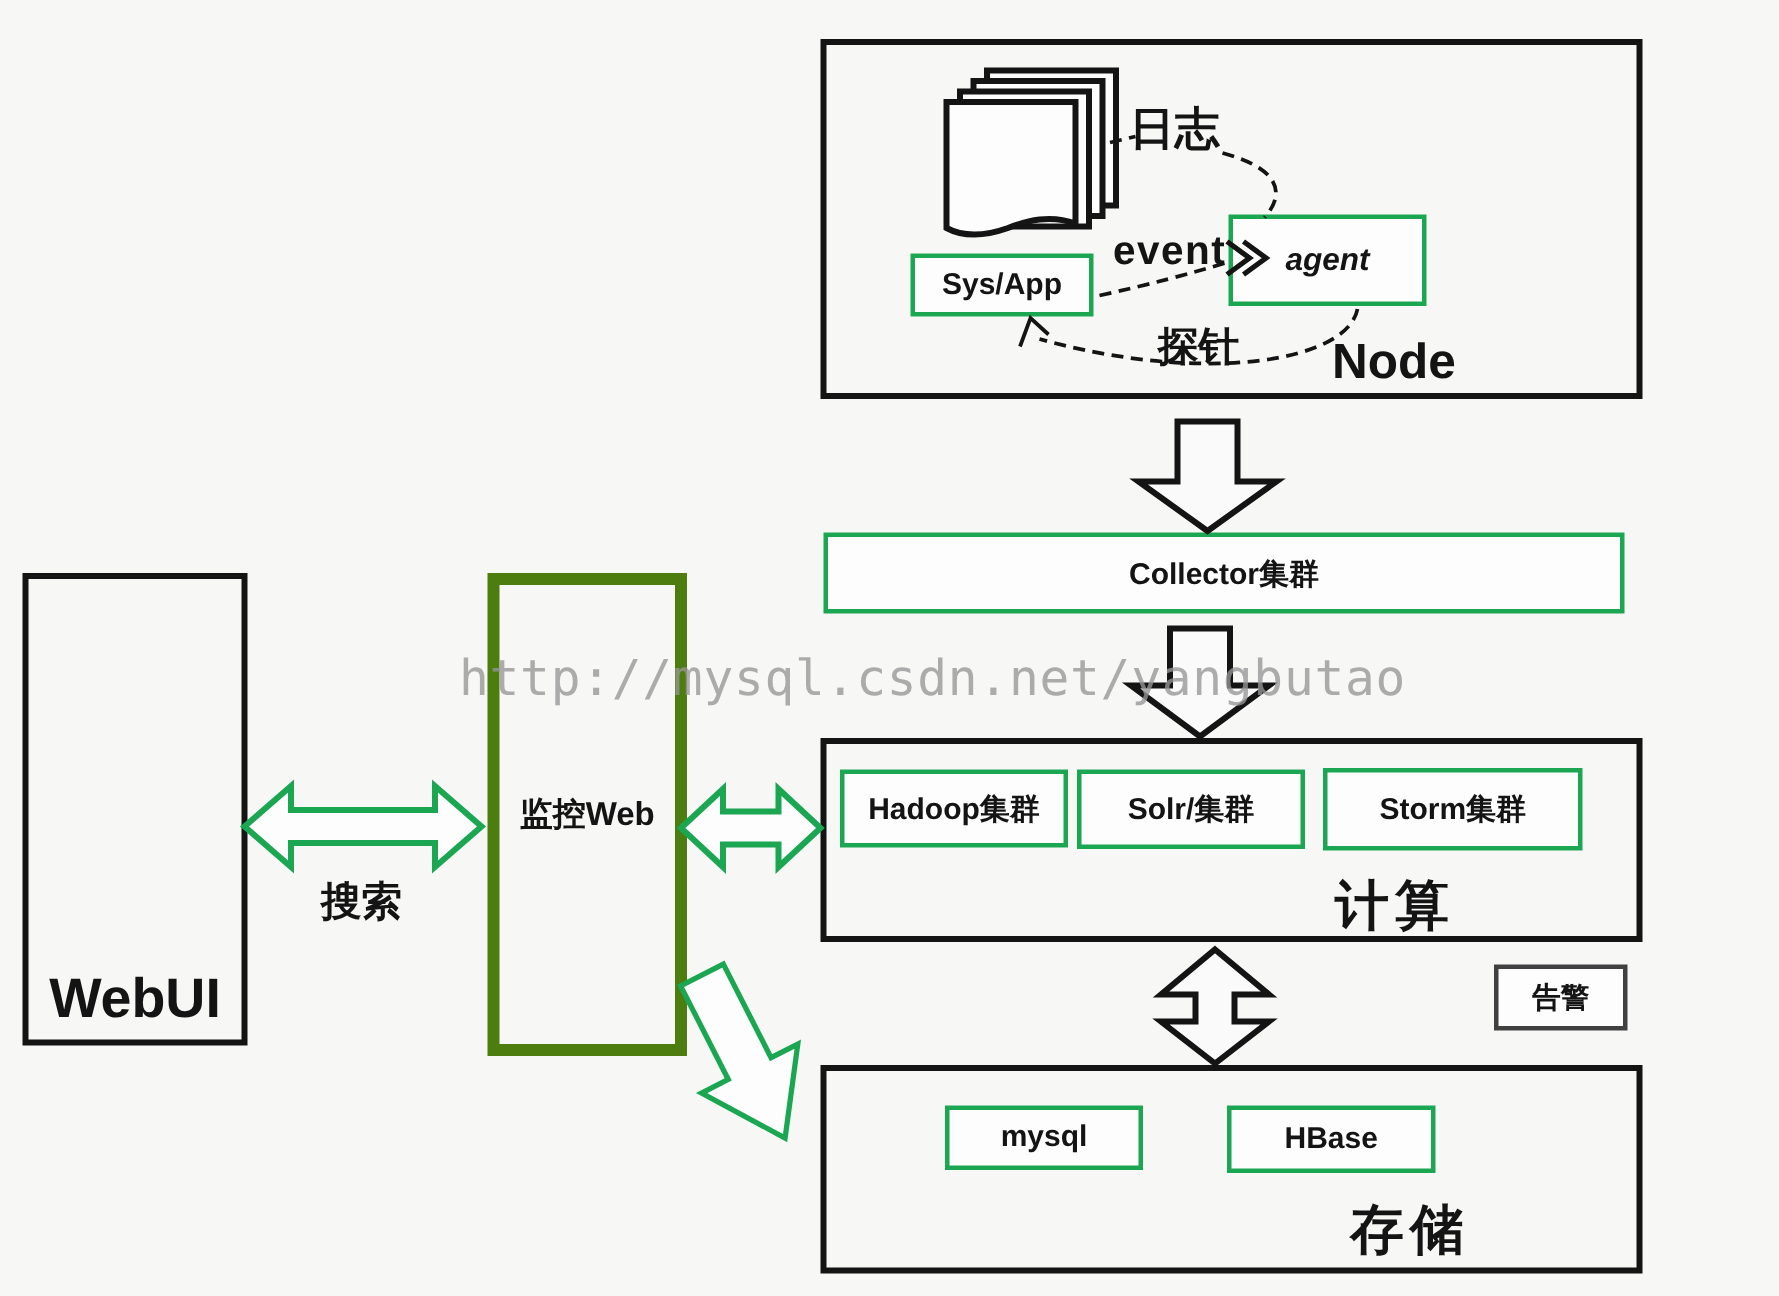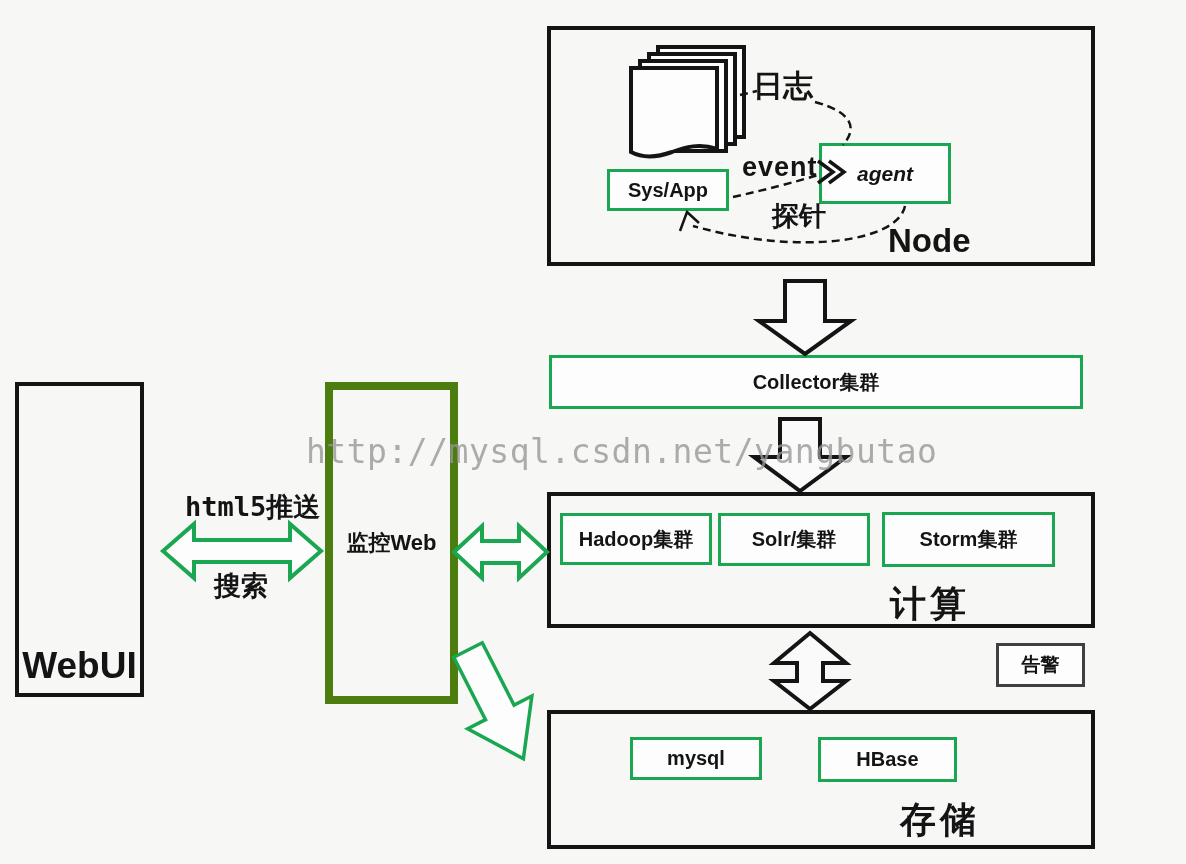--- a/index.html
+++ b/index.html
@@ -32,21 +32,21 @@
     background:#fdfdfd;
     box-sizing:border-box;
     z-index:3;
     display:flex;align-items:center;justify-content:center;
   }
   .lbl{color:#141414;white-space:nowrap;z-index:4;}
   .lbl-bold-sm{font-weight:bold;font-size:20px;}
   .lbl-big{font-weight:600;font-size:36px;letter-spacing:4px;}
   .lbl-node{font-weight:bold;font-size:33px;}
   .lbl-webui{font-weight:bold;font-size:37px;}
-  .lbl-cn{font-weight:bold;font-size:27px;}
+  .lbl-cn{font-weight:bold;font-size:27px;margin-top:15px;}
   .lbl-mono{font-family:"DejaVu Sans Mono","Liberation Sans",sans-serif;font-weight:bold;font-size:27px;}
   #watermark{
     left:306px;top:432px;
     font-family:"DejaVu Sans Mono","Liberation Mono",monospace;
     font-size:33px;
     color:rgba(150,150,150,0.78);
     letter-spacing:0.5px;
     z-index:6;
     white-space:nowrap;
   }
@@ -102,29 +102,28 @@
   <div class="abs box-black" style="left:547px;top:710px;width:548px;height:139px;"></div>
 
   <div class="abs box-green" style="left:630px;top:737px;width:132px;height:43px;">
     <span class="lbl lbl-bold-sm">mysql</span>
   </div>
   <div class="abs box-green" style="left:818px;top:737px;width:139px;height:45px;">
     <span class="lbl lbl-bold-sm">HBase</span>
   </div>
   <div class="abs lbl lbl-big" style="left:900px;top:796px;">存储</div>
 
-  <div class="abs box-black" style="left:15px;top:382px;width:129px;height:315px;display:flex;align-items:flex-end;justify-content:center;">
+  <div class="abs box-black" style="left:15px;top:382px;width:150px;height:315px;display:flex;align-items:flex-end;justify-content:center;">
     <span class="lbl lbl-webui" style="padding-bottom:6px;">WebUI</span>
   </div>
 
   <div class="abs" style="left:325px;top:382px;width:133px;height:322px;border:8px solid #4d7c0f;box-sizing:border-box;z-index:2;display:flex;align-items:center;justify-content:center;background:transparent;">
     <span class="lbl" style="font-weight:bold;font-size:22px;">监控Web</span>
   </div>
 
-  <div class="abs lbl lbl-mono" style="left:185px;top:489px;">html5推送</div>
   <div class="abs lbl lbl-cn" style="left:214px;top:568px;">搜索</div>
 
   <div class="abs" id="watermark">http://mysql.csdn.net/yangbutao</div>
 
   <svg class="overlay" width="1186" height="864" viewBox="0 0 1186 864">
 
     <g>
       <rect x="658" y="47" width="86" height="90" fill="#fdfdfd" stroke="#141414" stroke-width="4"></rect>
       <rect x="649" y="54" width="86" height="90" fill="#fdfdfd" stroke="#141414" stroke-width="4"></rect>
       <rect x="640" y="61" width="86" height="90" fill="#fdfdfd" stroke="#141414" stroke-width="4"></rect>

